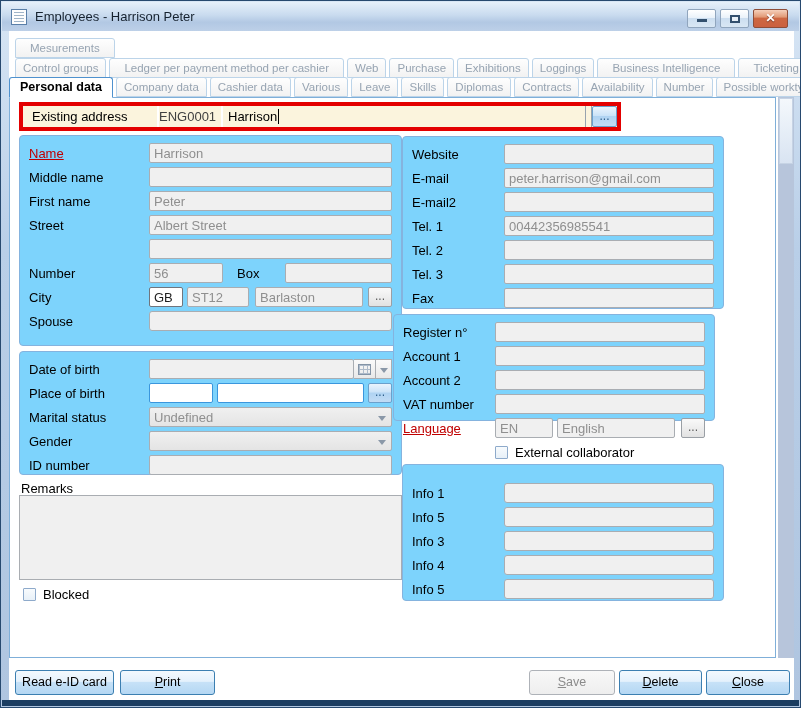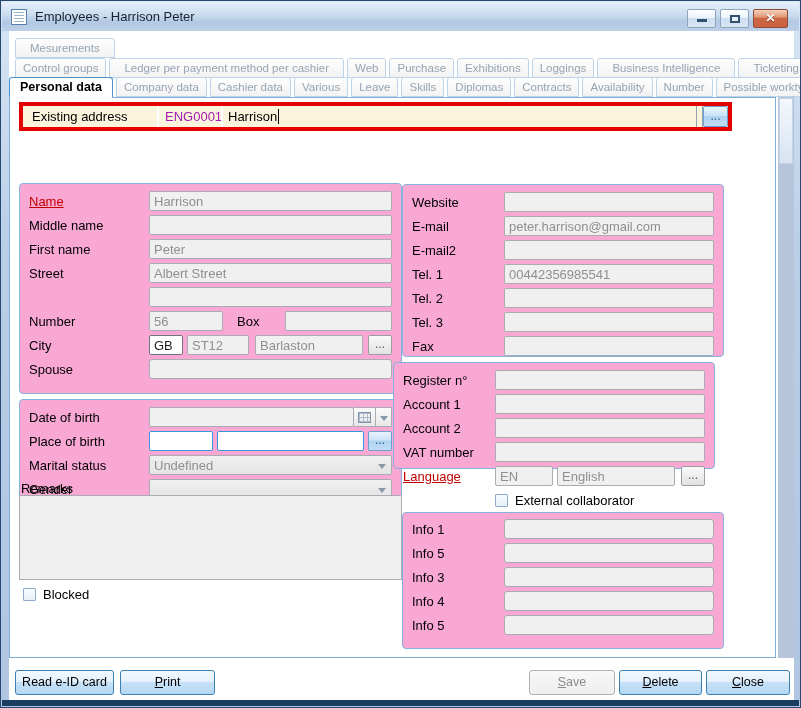--- a/index.html
+++ b/index.html
@@ -45,34 +45,34 @@
     border:1px solid #4E91CE; border-bottom:1px solid #fff; height:21px; line-height:19px; padding:0 10px; position:relative; top:0; }
 
   
   .tabpage { position:absolute; left:0; top:66px; width:767px; height:561px; border:1px solid #7FAFD9; background:#fff; }
 
   
   .vscroll { position:absolute; left:769px; top:66px; width:16px; height:561px; background:#B7C5DB; }
   .vscroll .thumb { margin:1px; height:66px; background:linear-gradient(#F4F8FC,#D9E4F2); border:1px solid #C6D3E4; }
 
   
-  .addr-row { position:absolute; left:9px; top:4px; width:713px; height:29px; border:4px solid #E30000;
+  .addr-row { position:absolute; left:9px; top:4px; width:602px; height:29px; border:4px solid #E30000;
     background:#FBF4DD; display:flex; align-items:stretch; font-size:13px; }
   .addr-label { width:134px; flex:none; padding-left:9px; line-height:21px; color:#000; }
   .addr-div { width:2px; background:#fff; flex:none; }
-  .addr-code { width:62px; flex:none; padding-left:6px; line-height:21px; color:#a21caf; }
+  .addr-code { width:62px; flex:none; padding-left:0; line-height:21px; color:#404040; }
   .addr-name { flex:1; padding-left:5px; line-height:21px; color:#000; display:flex; align-items:center; }
   .addr-caret { width:1px; height:15px; background:#000; margin-left:1px; }
   .addr-split { width:7px; flex:none; border-left:1px solid #98A3AE; border-right:1px solid #98A3AE; background:#FBF4DD; }
   .btn-browse-blue { width:25px; flex:none; border:1px solid #6AA0CC; border-radius:2px;
     background:linear-gradient(#EAF4FD,#CBE3F8 45%,#AFD3F2 50%,#C2DCF5); color:#2B5C88; font-size:12px;
     text-align:center; line-height:18px; cursor:default; }
 
   
-  .grp { position:absolute; border:1px solid #85B3DE; border-radius:4px; background:#f9a8d4; padding-top:5px;margin-top:48px; }
+  .grp { position:absolute; border:1px solid #85B3DE; border-radius:4px; background:#7dd3fc; padding-top:5px; }
   .frow { display:flex; align-items:center; height:24px; padding:0 9px; font-size:13px; }
   .flabel { flex:none; color:#000; }
   .lab-l { width:120px; }
   .lab-r { width:92px; }
   .link-red { color:#C00000; text-decoration:underline; }
   .inp { height:20px; border:1px solid #A9ADB2; border-radius:2px; background:#F0F0F0; color:#8F8F8F;
     font:13px "Liberation Sans", sans-serif; padding:0 4px; width:100%; outline:none; }
   .inp.dark { background:#fff; border-color:#70757D; color:#1E1E1E; }
   .inp.blue { background:#fff; border-color:#3A96DD; }
   .inp.email { }
@@ -313,21 +313,21 @@
           <input class="inp" value="English" style="">
           <span class="gap6"></span>
           <span class="btn-browse-gray">...</span>
         </div>
         <div class="frow" style="padding-left:101px; gap:7px;">
           <span class="cbx"></span>
           <span>External collaborator</span>
         </div>
       </div>
 
-      <div class="grp" style="left:392px; top:366px; width:322px; height:137px; padding-top:4px;">
+      <div class="grp" style="left:392px; top:366px; width:322px; height:137px; padding-top:16px;">
         <div class="frow">
           <span class="flabel lab-r">Info 1</span>
           <input class="inp" style="border-radius: 3px;" value="">
         </div>
         <div class="frow">
           <span class="flabel lab-r">Info 5</span>
           <input class="inp" style="border-radius: 3px;" value="">
         </div>
         <div class="frow">
           <span class="flabel lab-r">Info 3</span>

